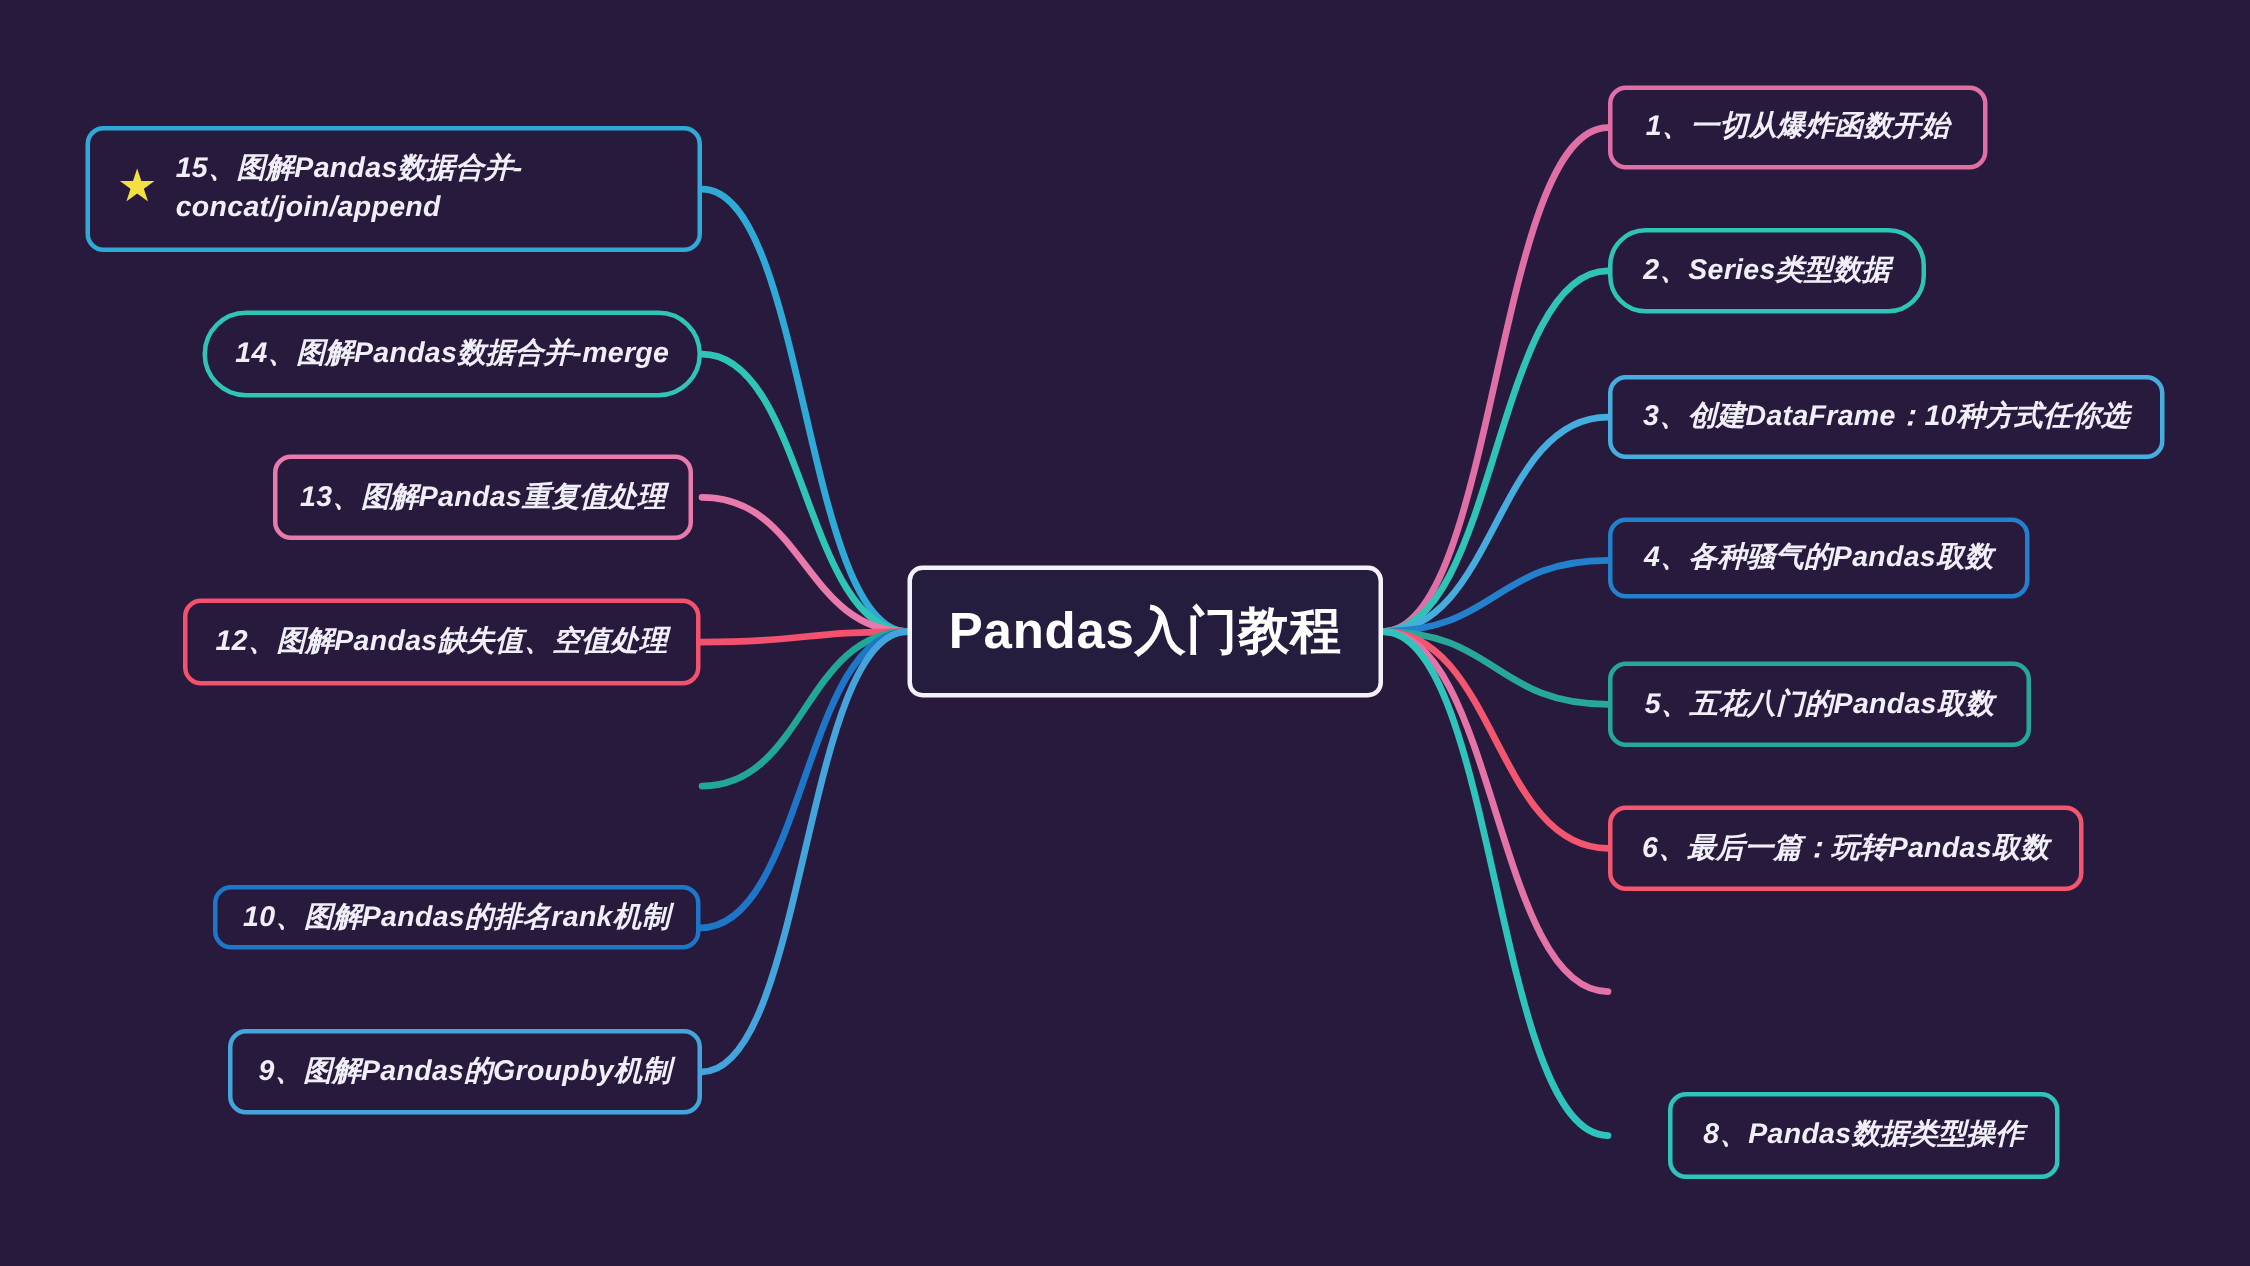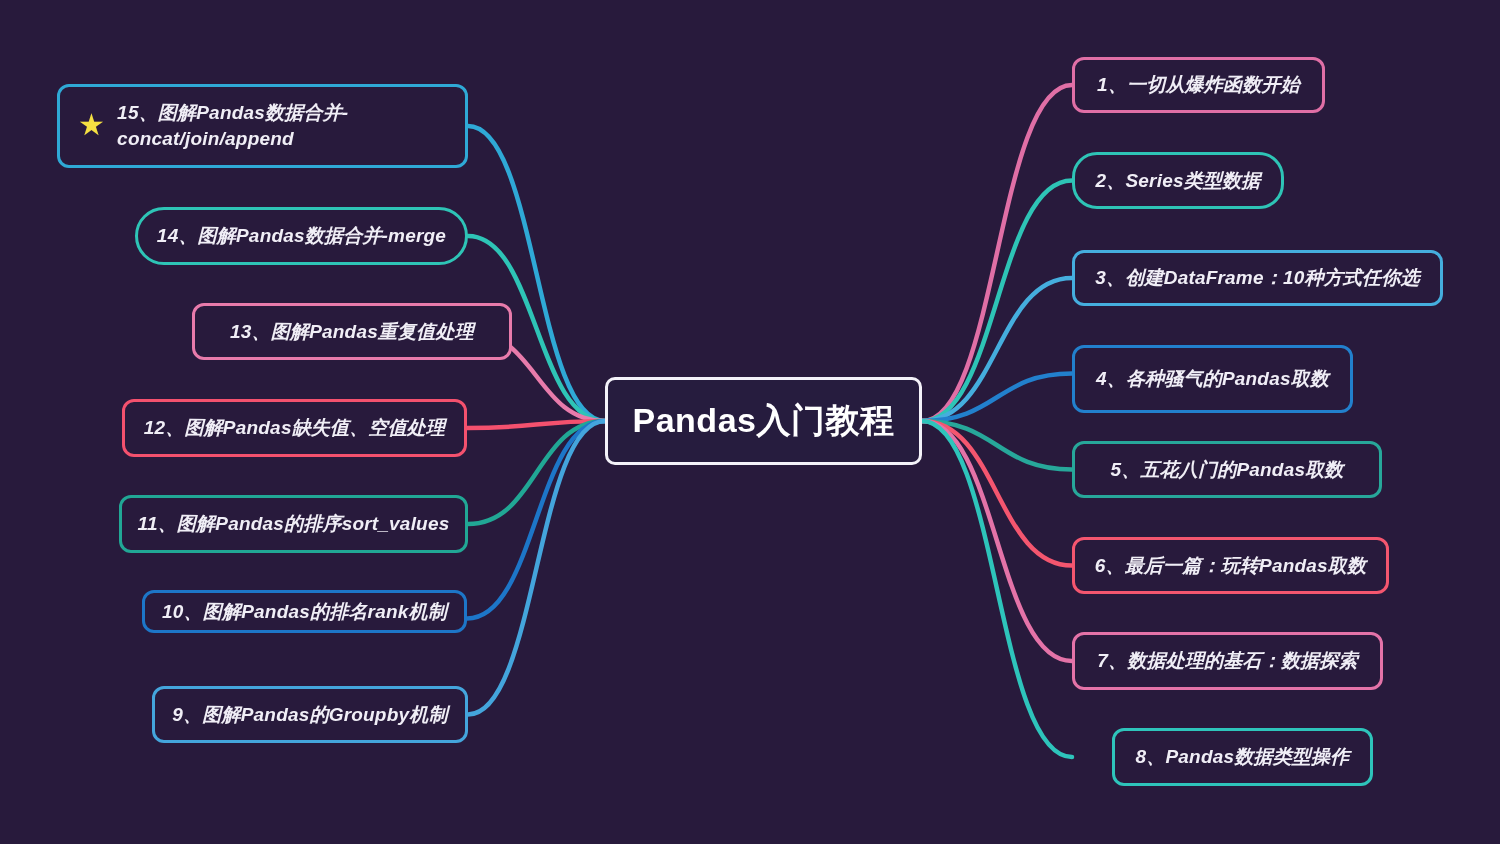--- a/index.html
+++ b/index.html
@@ -92,52 +92,46 @@
   <div id="center-node" style="left: 605px; top: 377px; width: 317px; height: 88px; border-color: rgb(244, 242, 249); color: rgb(255, 255, 255);">
     <span class="label">Pandas入门教程</span>
   </div>
 <div class="node starred" style="left: 57px; top: 84px; width: 411px; height: 84px; border-color: rgb(47, 169, 214);">
       <span class="star" style="color: rgb(245, 224, 66);">★</span>
       <span class="label">15、图解Pandas数据合并-concat/join/append</span>
     </div>
     <div class="node" style="left: 135px; top: 207px; width: 333px; height: 58px; border-color: rgb(46, 196, 182); border-radius: 29px;">
       <span class="label">14、图解Pandas数据合并-merge</span>
     </div>
-    <div class="node" style="left: 192px; top: 303px; width: 320px; height: 57px; border-color: rgb(232, 123, 171);">
+    <div class="node" style="left: 182px; top: 303px; width: 280px; height: 57px; border-color: rgb(232, 123, 171);">
       <span class="label">13、图解Pandas重复值处理</span>
     </div>
     <div class="node" style="left: 122px; top: 399px; width: 345px; height: 58px; border-color: rgb(244, 81, 110);">
       <span class="label">12、图解Pandas缺失值、空值处理</span>
-    </div>
-    <div class="node" style="left: 119px; top: 495px; width: 349px; height: 58px; border-color: rgb(33, 167, 149);">
-      <span class="label">11、图解Pandas的排序sort_values</span>
     </div>
     <div class="node" style="left: 142px; top: 590px; width: 325px; height: 43px; border-color: rgb(29, 118, 200);">
       <span class="label">10、图解Pandas的排名rank机制</span>
     </div>
     <div class="node" style="left: 152px; top: 686px; width: 316px; height: 57px; border-color: rgb(68, 165, 220);">
       <span class="label">9、图解Pandas的Groupby机制</span>
     </div>
     <div class="node" style="left: 1072px; top: 57px; width: 253px; height: 56px; border-color: rgb(224, 111, 166);">
       <span class="label">1、一切从爆炸函数开始</span>
     </div>
     <div class="node" style="left: 1072px; top: 152px; width: 212px; height: 57px; border-color: rgb(46, 196, 182); border-radius: 25px;">
       <span class="label">2、Series类型数据</span>
     </div>
     <div class="node" style="left: 1072px; top: 250px; width: 371px; height: 56px; border-color: rgb(69, 174, 222);">
       <span class="label">3、创建DataFrame：10种方式任你选</span>
     </div>
-    <div class="node" style="left: 1072px; top: 345px; width: 281px; height: 68px; border-color: rgb(34, 128, 205);">
+    <div class="node" style="left: 1072px; top: 345px; width: 281px; height: 54px; border-color: rgb(34, 128, 205);">
       <span class="label">4、各种骚气的Pandas取数</span>
     </div>
-    <div class="node" style="left: 1072px; top: 441px; width: 310px; height: 57px; border-color: rgb(39, 167, 154);">
+    <div class="node" style="left: 1072px; top: 441px; width: 282px; height: 57px; border-color: rgb(39, 167, 154);">
       <span class="label">5、五花八门的Pandas取数</span>
     </div>
     <div class="node" style="left: 1072px; top: 537px; width: 317px; height: 57px; border-color: rgb(244, 86, 111);">
       <span class="label">6、最后一篇：玩转Pandas取数</span>
-    </div>
-    <div class="node" style="left: 1072px; top: 632px; width: 311px; height: 58px; border-color: rgb(228, 115, 168);">
-      <span class="label">7、数据处理的基石：数据探索</span>
     </div>
     <div class="node" style="left: 1112px; top: 728px; width: 261px; height: 58px; border-color: rgb(46, 196, 187);">
       <span class="label">8、Pandas数据类型操作</span>
     </div>
   </div>
 
 </body></html>

